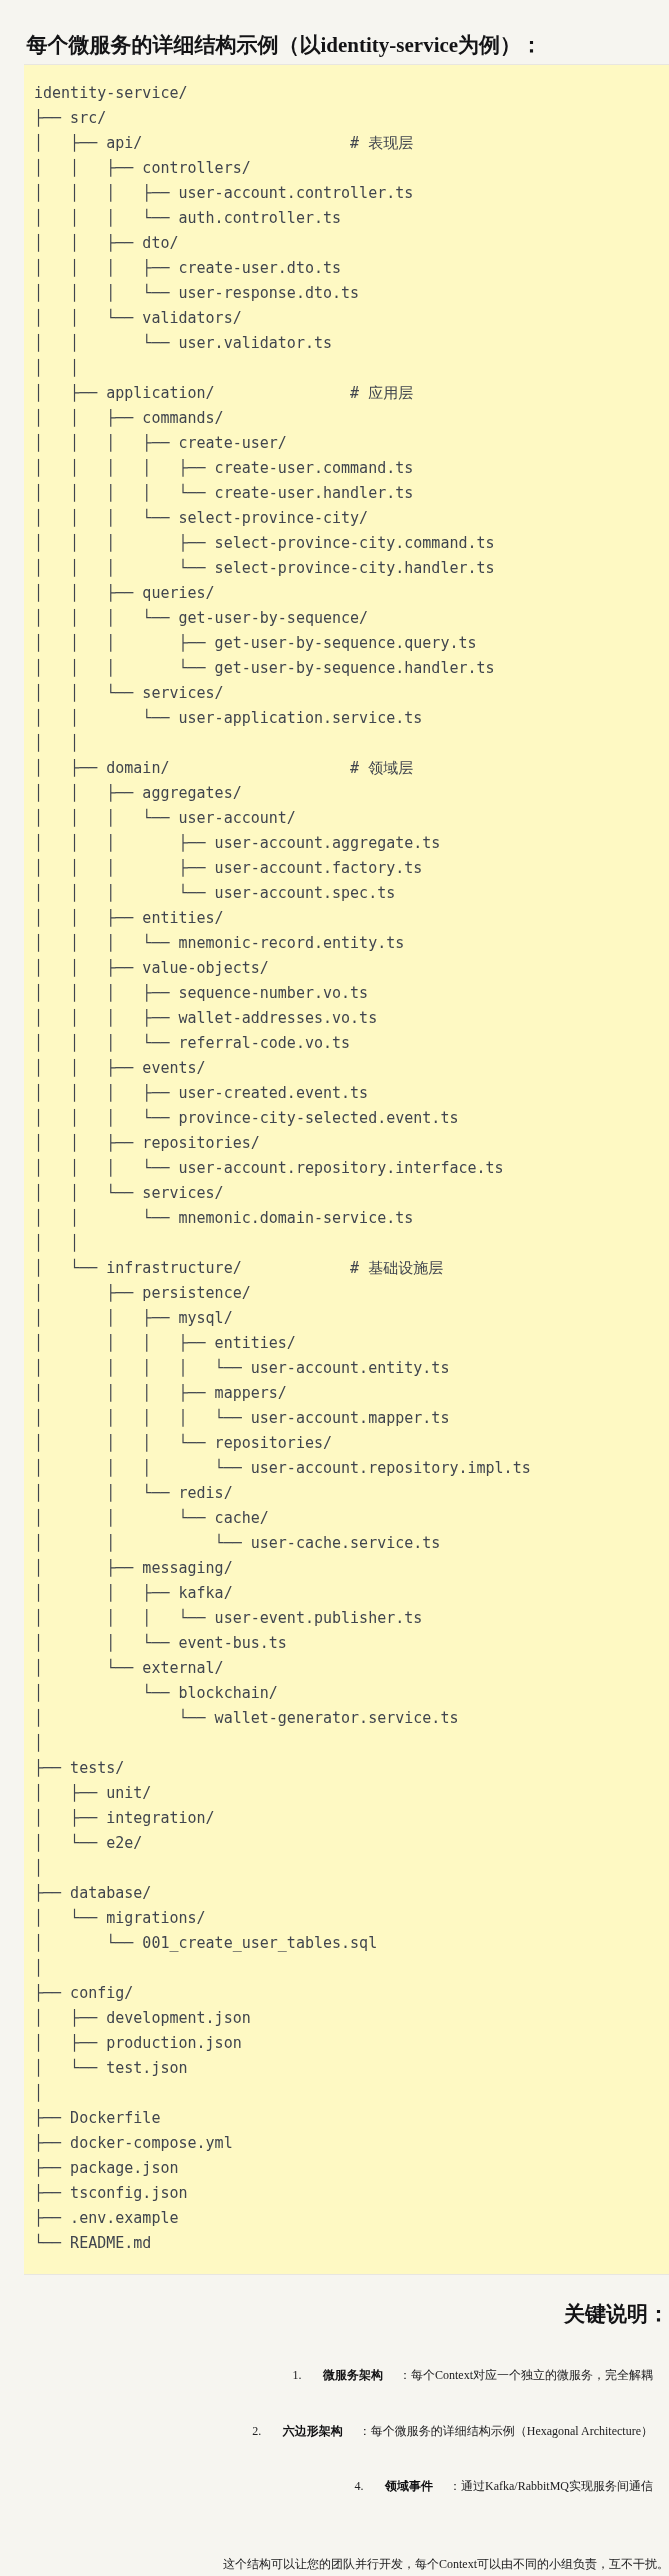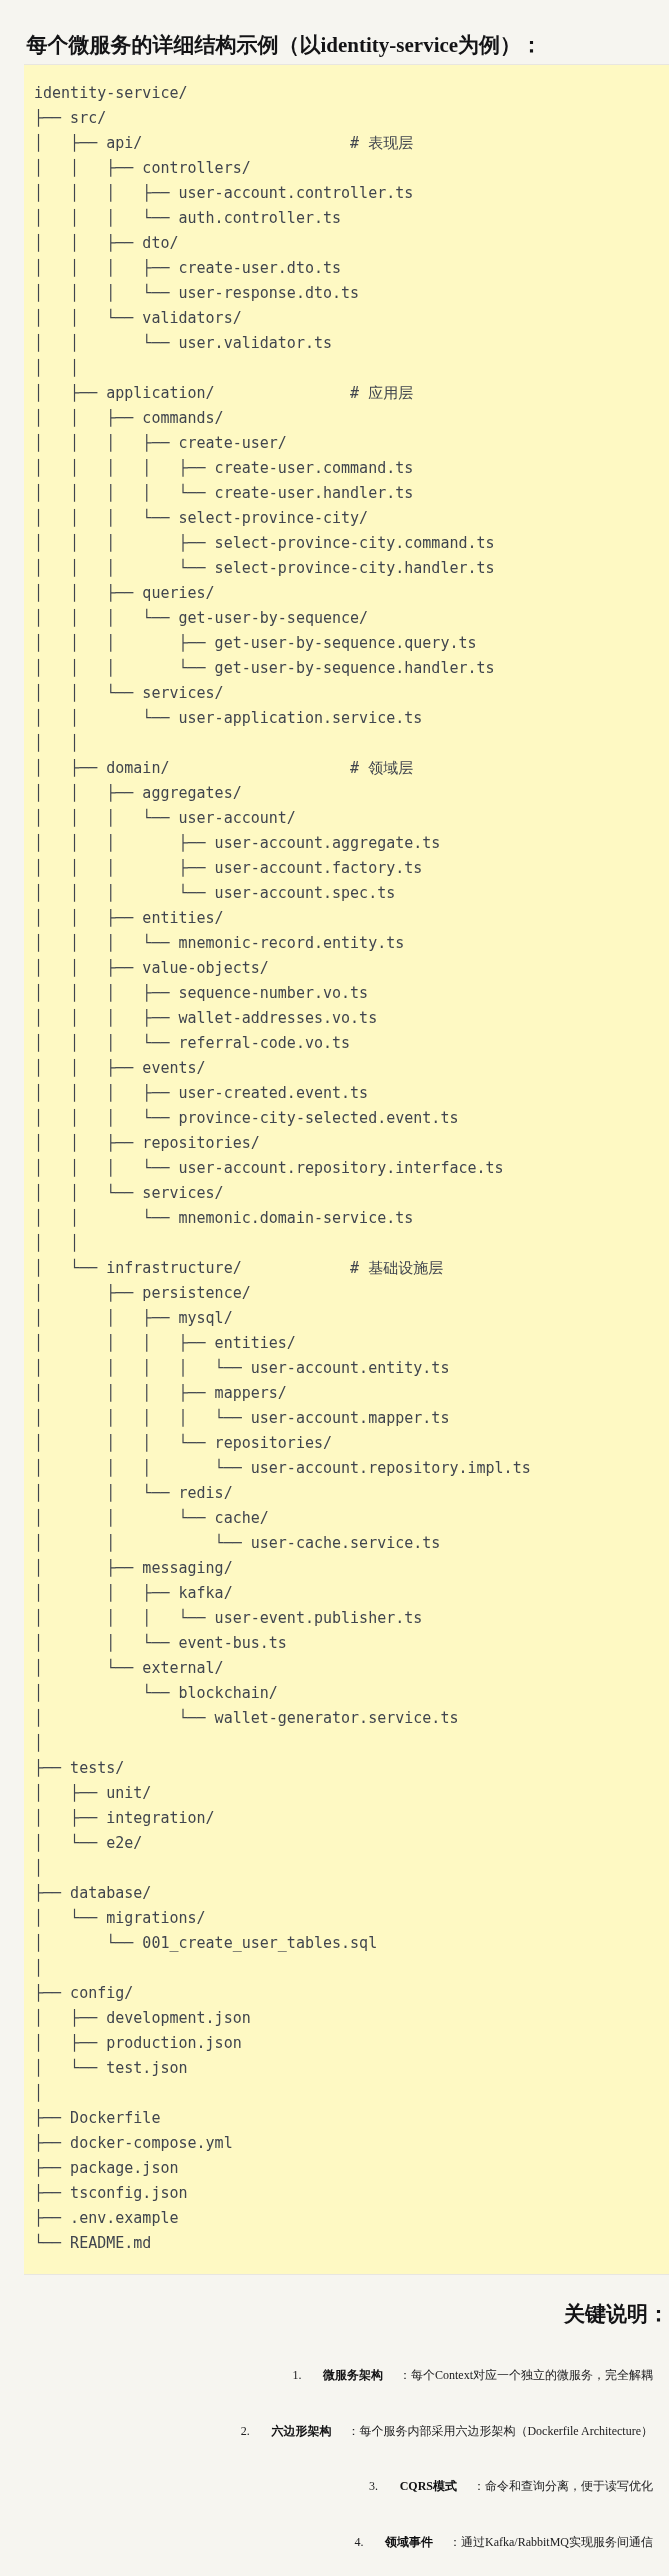--- a/index.html
+++ b/index.html
@@ -154,22 +154,21 @@
 ├── package.json
 ├── tsconfig.json
 ├── .env.example
 └── README.md</pre>
 
   <section class="notes">
     <h2 class="notes-heading">关键说明：</h2>
 
     <ol class="notes-list">
       <li class="note-item"><span class="num">1.</span><strong>微服务架构</strong><span>：每个Context对应一个独立的微服务，完全解耦</span></li>
-      <li class="note-item"><span class="num">2.</span><strong>六边形架构</strong><span>：每个服务内部采用六边形架构（Dockerfile Architecture）</span></li>
-      <li class="note-item"><span class="num">3.</span><strong>CQRS模式</strong><span>：命令和查询分离，便于读写优化</span></li>
+      <li class="note-item"><span class="num">2.</span><strong>六边形架构</strong><span>：每个微服务的详细结构示例（Hexagonal Architecture）</span></li>
       <li class="note-item"><span class="num">4.</span><strong>领域事件</strong><span>：通过Kafka/RabbitMQ实现服务间通信</span></li>
     </ol>
 
     <p class="closing">这个结构可以让您的团队并行开发，每个Context可以由不同的小组负责，互不干扰。</p>
   </section>
 
 </div>
 
 
 </body></html>

